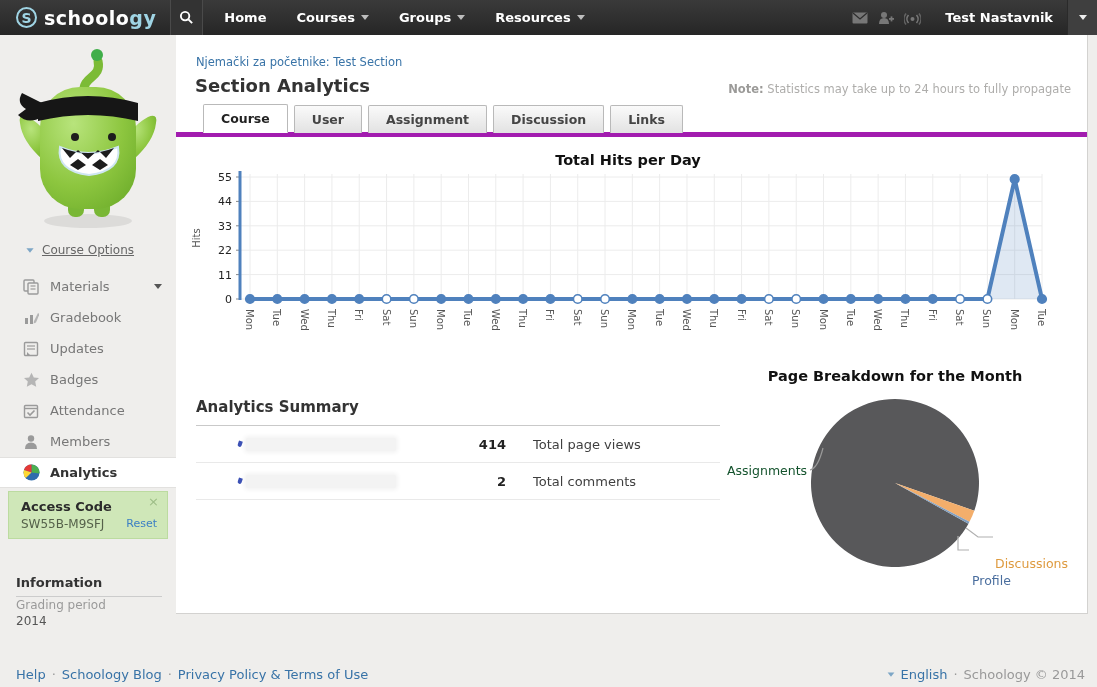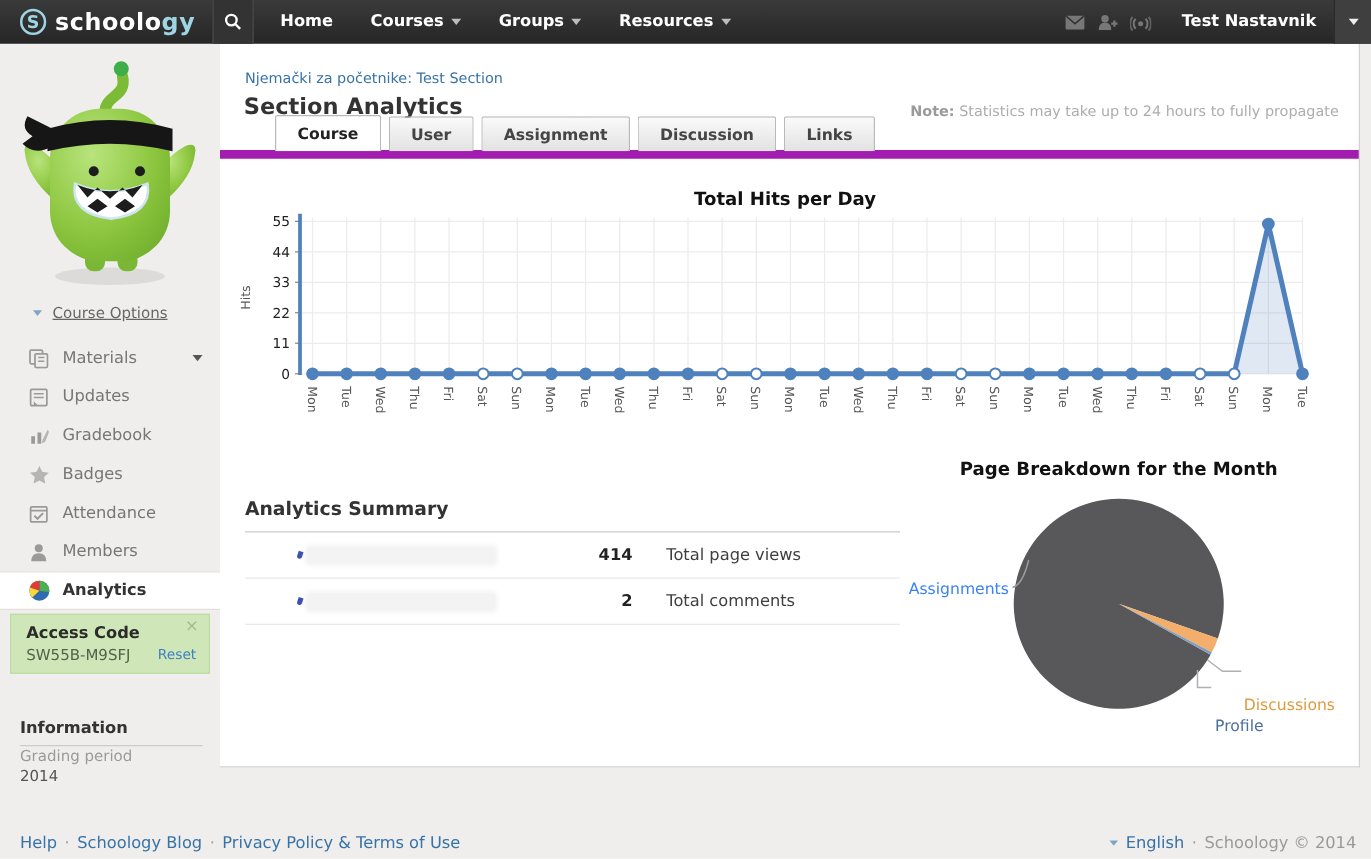--- a/index.html
+++ b/index.html
@@ -55,22 +55,22 @@
   .info-value { font-size:12px; color:#555; margin-top:2px; }
 
   
   .card { position:absolute; left:176px; top:35px; width:912px; height:579px; background:#fff;
           border-right:1px solid #d3d2d0; border-bottom:1px solid #d3d2d0; }
   .breadcrumb { position:absolute; left:20px; top:20px; font-size:11.5px; color:#3873a7; cursor:pointer; }
   .page-title { position:absolute; left:19px; top:40px; font-size:18px; font-weight:bold; color:#333; }
   .note { position:absolute; right:16px; top:47px; font-size:11.5px; color:#aeadab; }
   .note b { color:#9b9a98; }
 
-  .tabbar { position:absolute; left:0; top:64px; width:100%; height:28px;
-            border-bottom:7px solid #a21caf; padding-left:44px; display:flex; align-items:flex-end; }
+  .tabbar { position:absolute; left:0; top:74px; width:100%; height:28px;
+            border-bottom:5px solid #a21caf; padding-left:27px; display:flex; align-items:flex-end; }
   .tab { font-size:12.5px; font-weight:bold; color:#454545; padding:6px 17px;
          border:1px solid #b9b9b9; border-bottom:none; margin-right:6px; margin-bottom:-1px;
          background:linear-gradient(#fafafa,#e2e2e2); cursor:pointer; border-radius:2px 2px 0 0; }
   .tab.active { background:#fff; border-bottom:1px solid #fff; color:#222; }
 
   .chart-title { position:absolute; left:12px; top:117px; width:880px; text-align:center;
                  font-size:14.5px; font-weight:bold; color:#111; }
   #line-chart { position:absolute; left:12px; top:131px; }
 
   .summary { position:absolute; left:20px; top:321px; width:524px; }
@@ -202,37 +202,37 @@
             <line x1="7.5" y1="7" x2="12.5" y2="7" stroke="#9a9a9a" stroke-width="1.2"></line>
             <line x1="7.5" y1="10" x2="12.5" y2="10" stroke="#9a9a9a" stroke-width="1.2"></line>
           </svg>
       </span>
       <span>Materials</span>
       <span class="caret-down"></span>
     </div>
     <div class="side-item">
       <span class="side-icon">
         <svg width="16" height="16" viewBox="0 0 16 16">
+            <rect x="2" y="8" width="3" height="6" fill="#9a9a9a"></rect>
+            <rect x="7" y="5" width="3" height="9" fill="#9a9a9a"></rect>
+            <path d="M11 11 L15 3 l1.5 1 L13 12.5 l-2.4 1 z" fill="#b5b5b5"></path>
+          </svg>
+      </span>
+      <span>Gradebook</span>
+    </div>
+    <div class="side-item">
+      <span class="side-icon">
+        <svg width="16" height="16" viewBox="0 0 16 16">
             <rect x="1.5" y="1.5" width="13" height="13" rx="1" fill="none" stroke="#9a9a9a" stroke-width="1.4"></rect>
             <line x1="4" y1="5" x2="12" y2="5" stroke="#9a9a9a" stroke-width="1.2"></line>
             <line x1="4" y1="8" x2="12" y2="8" stroke="#9a9a9a" stroke-width="1.2"></line>
             <path d="M4 14 l0 -3 3 3 z" fill="#9a9a9a"></path>
           </svg>
       </span>
       <span>Updates</span>
-    </div>
-    <div class="side-item">
-      <span class="side-icon">
-        <svg width="16" height="16" viewBox="0 0 16 16">
-            <rect x="2" y="8" width="3" height="6" fill="#9a9a9a"></rect>
-            <rect x="7" y="5" width="3" height="9" fill="#9a9a9a"></rect>
-            <path d="M11 11 L15 3 l1.5 1 L13 12.5 l-2.4 1 z" fill="#b5b5b5"></path>
-          </svg>
-      </span>
-      <span>Gradebook</span>
     </div>
     <div class="side-item">
       <span class="side-icon">
         <svg width="17" height="16" viewBox="0 0 17 16">
             <path d="M8.5 0.8 L10.8 5.4 L16 6.1 L12.2 9.6 L13.2 14.8 L8.5 12.3 L3.8 14.8 L4.8 9.6 L1 6.1 L6.2 5.4 Z" fill="#b5b5b5"></path>
           </svg>
       </span>
       <span>Badges</span>
     </div>
     <div class="side-item">
@@ -433,21 +433,21 @@
   <div class="pie-block">
     <svg id="pie-chart" width="378" height="250">
         <path d="M 189 123 L 262.4680553997092 163.72400810069232 A 84 84 0 1 1 268.2889662909797 150.7355336077725 Z" fill="#58585A"></path>
         <path d="M 189 123 L 268.2889662909797 150.7355336077725 A 84 84 0 0 1 263.4682516108846 161.86488777827603 Z" fill="#F3AE6B"></path>
         <path d="M 189 123 L 263.4682516108846 161.86488777827603 A 84 84 0 0 1 262.4680553997092 163.72400810069234 Z" fill="#7F9DBE"></path>
         <path d="M 104 110 Q 112 108 117 88" fill="none" stroke="#9a9a9a" stroke-width="1.2"></path>
         <polyline points="260,168 272,177 287,177" fill="none" stroke="#b0b0b0" stroke-width="1.2"></polyline>
         <polyline points="252,176 252,190 263,190" fill="none" stroke="#b0b0b0" stroke-width="1.2"></polyline>
       </svg>
     <div class="pie-title">Page Breakdown for the Month</div>
-    <div class="pie-label pie-label-0" style="color: #3b82f6; text-align: center;">Assignments</div>
+    <div class="pie-label pie-label-0" style="color: #14532d; text-align: center;">Assignments</div>
     <div class="pie-label pie-label-1" style="color: rgb(222, 154, 62);">Discussions</div>
     <div class="pie-label pie-label-2" style="color: rgb(74, 110, 158);">Profile</div>
   </div>
 </div>
 
 <div class="footer">
   <div class="footer-left">
     <span class="flink">Help</span>
     <span class="sep">·</span>
     <span class="flink">Schoology Blog</span>

